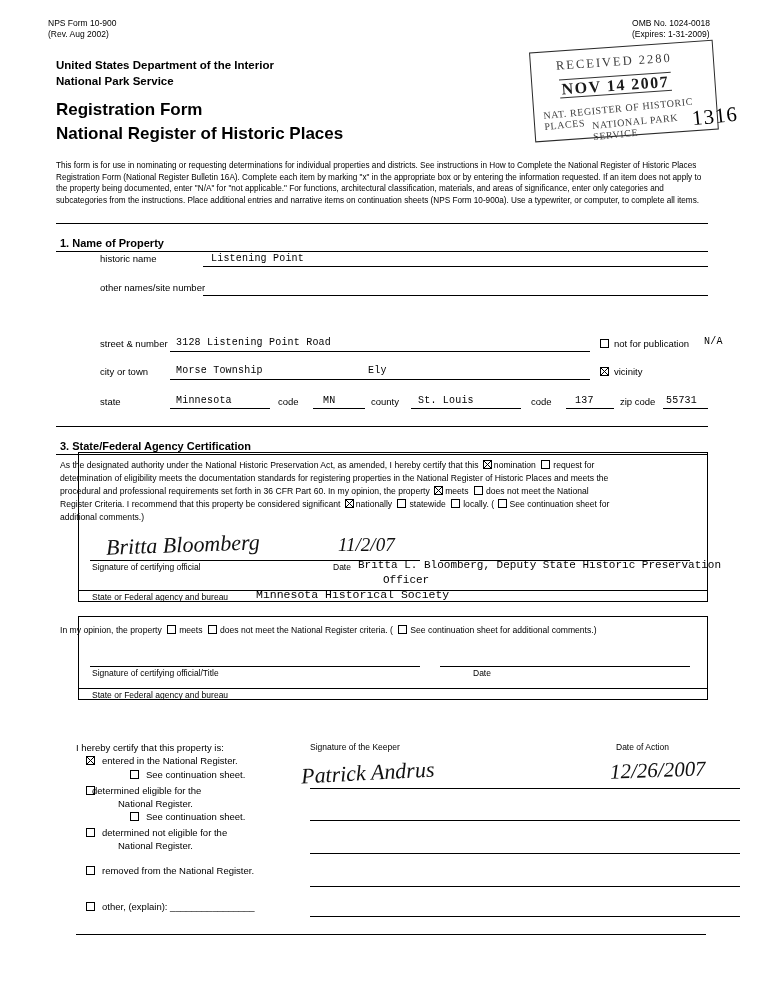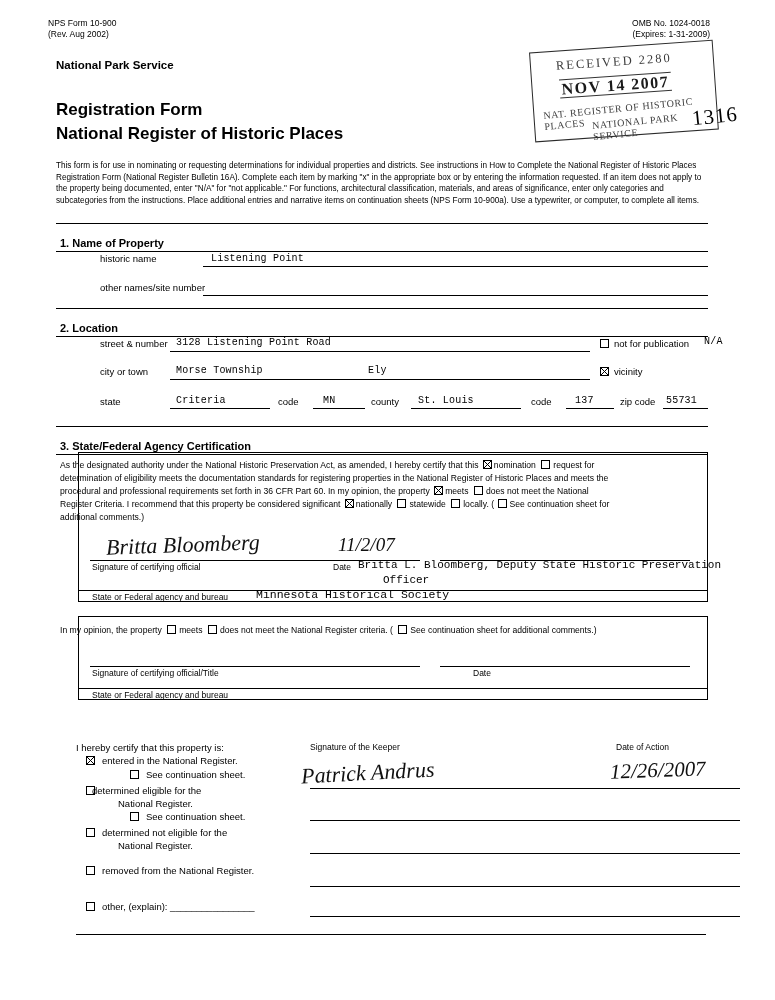--- a/index.html
+++ b/index.html
@@ -22,21 +22,21 @@
     position: absolute;
     left: 48px;
     top: 18px;
     width: 690px;
     height: 960px;
   }
   .tiny { font-size: 8.5px; line-height: 1.25; }
 
   
   .form-no { position: absolute; left: 0; top: 0; font-size: 8.5px; line-height: 1.3; }
-  .omb { position: absolute; right: 28px; top: 0; font-size: 8.5px; line-height: 1.3; text-align: right; }
+  .omb { position: absolute; right: 28px; top: 0; font-size: 8.5px; line-height: 1.3; text-align: left; }
 
   .dept { position: absolute; left: 8px; top: 40px; }
   .dept div { font-size: 11.5px; font-weight: bold; line-height: 1.35; }
   .reg-title { position: absolute; left: 8px; top: 80px; }
   .reg-title div { font-size: 17px; font-weight: bold; line-height: 1.4; }
 
   .blurb {
     position: absolute;
     left: 8px;
     top: 142px;
@@ -181,59 +181,59 @@
     <div class="stamp">
       <div class="box"></div>
       <div class="l1">RECEIVED 2280</div>
       <div class="l2"><span class="datebox">NOV 14 2007</span></div>
       <div class="l3">NAT. REGISTER OF HISTORIC PLACES</div>
       <div class="l4">NATIONAL PARK SERVICE</div>
     </div>
     <div class="handnum">1316</div>
 
     <div class="dept">
+      <div>United States Department of the Interior</div>
       <div>National Park Service</div>
     </div>
 
     <div class="reg-title">
       <div>Registration Form</div>
       <div>National Register of Historic Places</div>
     </div>
 
     <div class="blurb">This form is for use in nominating or requesting determinations for individual properties and districts.  See instructions in How to Complete the National Register of Historic Places Registration Form (National Register Bulletin 16A).  Complete each item by marking "x" in the appropriate box or by entering the information requested.  If an item does not apply to the property being documented, enter "N/A" for "not applicable."  For functions, architectural classification, materials, and areas of significance, enter only categories and subcategories from the instructions.  Place additional entries and narrative items on continuation sheets (NPS Form 10-900a).  Use a typewriter, or computer, to complete all items.</div>
 
     <div class="sect" style="top:205px;">1. Name of Property</div>
 
     <div class="fld-label" style="left:52px; top:235px;">historic name</div>
     <div class="uline" style="left:155px; top:248px; width:505px;"></div>
     <div class="fld-val" style="left:163px; top:235px;">Listening Point</div>
 
     <div class="fld-label" style="left:52px; top:264px;">other names/site number</div>
     <div class="uline" style="left:155px; top:277px; width:505px;"></div>
     <div class="fld-val" style="left:163px; top:264px;"></div>
 
-    <div class="sect" style="top:290px;">2. Location</div>
 
     <div class="fld-label" style="left:52px; top:320px;">street &amp; number</div>
     <div class="uline" style="left:122px; top:333px; width:420px;"></div>
     <div class="fld-val" style="left:128px; top:319px;">3128  Listening  Point  Road</div>
     <div class="cbox" style="left:552px; top:321px;"></div>
     <div class="fld-label" style="left:566px; top:320px;">not for publication</div>
     <div class="fld-val" style="left:656px; top:318px;">N/A</div>
 
     <div class="fld-label" style="left:52px; top:348px;">city or town</div>
     <div class="uline" style="left:122px; top:361px; width:420px;"></div>
     <div class="fld-val" style="left:128px; top:347px;">Morse Township</div>
     <div class="fld-val" style="left:320px; top:347px;">Ely</div>
     <div class="cbox x" style="left:552px; top:349px;"></div>
     <div class="fld-label" style="left:566px; top:348px;">vicinity</div>
 
     <div class="fld-label" style="left:52px; top:378px;">state</div>
     <div class="uline" style="left:122px; top:390px; width:100px;"></div>
-    <div class="fld-val" style="left:128px; top:377px;">Criteria</div>
+    <div class="fld-val" style="left:128px; top:377px;">Minnesota</div>
     <div class="fld-label" style="left:230px; top:378px;">code</div>
     <div class="uline" style="left:265px; top:390px; width:52px;"></div>
     <div class="fld-val" style="left:275px; top:377px;">MN</div>
     <div class="fld-label" style="left:323px; top:378px;">county</div>
     <div class="uline" style="left:363px; top:390px; width:110px;"></div>
     <div class="fld-val" style="left:370px; top:377px;">St. Louis</div>
     <div class="fld-label" style="left:483px; top:378px;">code</div>
     <div class="uline" style="left:518px; top:390px; width:48px;"></div>
     <div class="fld-val" style="left:527px; top:377px;">137</div>
     <div class="fld-label" style="left:572px; top:378px;">zip code</div>

